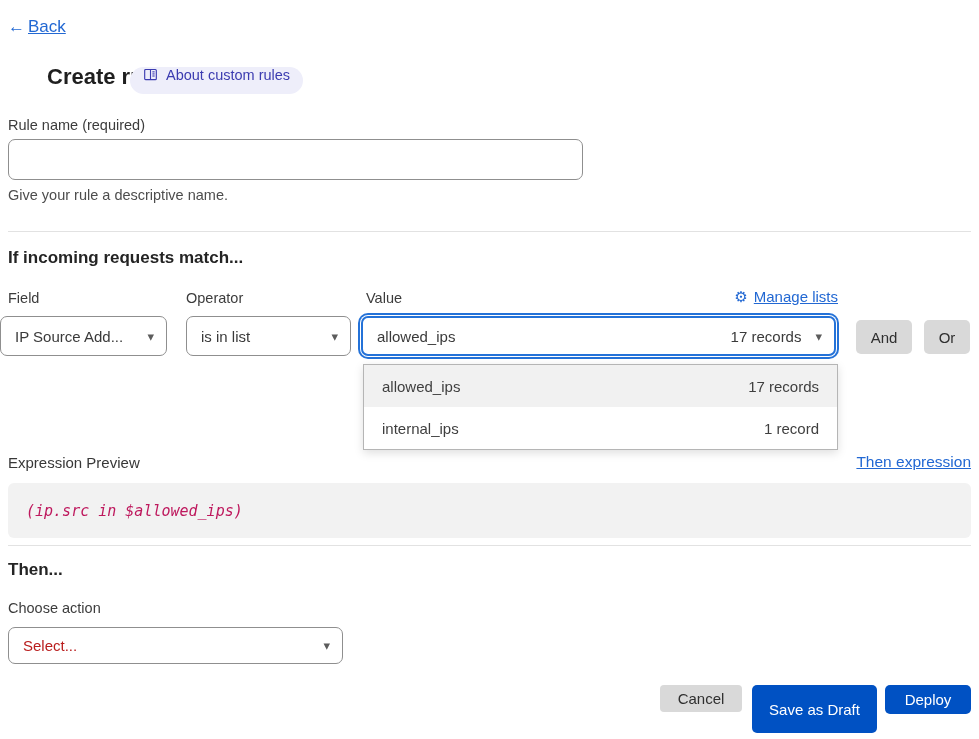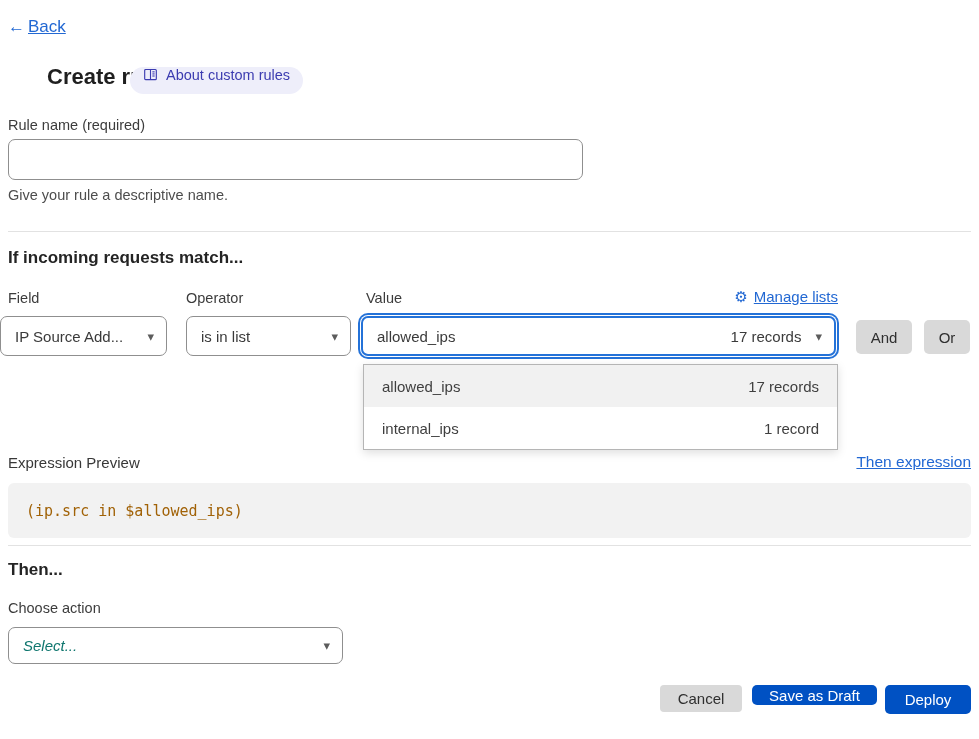--- a/index.html
+++ b/index.html
@@ -63,32 +63,32 @@
   .list-row{height:42px;display:flex;align-items:center;padding:0 18px;font-size:15px;color:#3f3f3f;cursor:pointer;}
   .list-row.highlight{background:#f1f1f1;}
   .row-meta{margin-left:auto;}
   .managed-badge{margin-left:10px;background:#b9d6f3;color:#1f3e6d;font-size:13.5px;padding:3px 11px;border-radius:12px;}
   .info-icon{margin-left:auto;width:16px;height:16px;box-sizing:border-box;border:1.5px solid var(--link);border-radius:50%;color:var(--link);display:flex;align-items:center;justify-content:center;font-size:11px;cursor:pointer;}
 
   
   #expression-label{left:8px;top:454px;font-size:15px;color:#383838;}
   #edit-expression{right:8px;top:453px;color:var(--link);font-size:15.5px;text-decoration:underline;cursor:pointer;}
   #expression-box{left:8px;top:483px;width:963px;height:55px;box-sizing:border-box;background:#f2f2f2;border-radius:6px;display:flex;align-items:center;padding:0 18px;}
-  #expression-code{font-family:"DejaVu Sans Mono", monospace;font-size:15px;color:#a16207;}
+  #expression-code{font-family:"DejaVu Sans Mono", monospace;font-size:15px;color:#be185d;font-style:italic;}
 
   
   #then-heading{left:8px;top:560px;font-size:17px;font-weight:700;color:var(--heading);}
   #choose-action-label{left:8px;top:600px;font-size:14.5px;color:#3c3c3c;}
   #action-select{left:8px;top:627px;width:335px;height:37px;}
-  #action-select .placeholder{color:#0f766e;font-style:italic;}
+  #action-select .placeholder{color:#b91c1c;}
 
   
   .blue-btn{background:var(--primary);border:none;border-radius:5px;color:#fff;font-size:15px;font-family:inherit;display:flex;align-items:center;justify-content:center;cursor:pointer;}
   #cancel-button{left:660px;top:685px;width:82px;height:27px;border-radius:4px;}
-  #save-draft-button{left:752px;top:685px;width:125px;height:20px;}
+  #save-draft-button{left:752px;top:685px;width:125px;height:48px;}
   #deploy-button{right:8px;top:685px;width:86px;height:29px;}
 </style>
 </head>
 <body>
 
 <div class="abs" id="back-link">
   <span>←</span>
   <span class="lbl">Back</span>
 </div>
 

